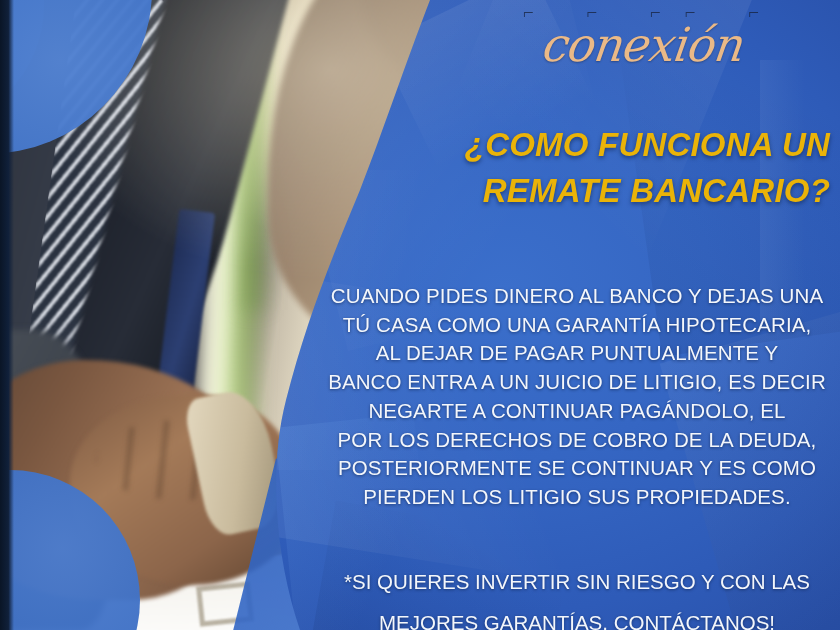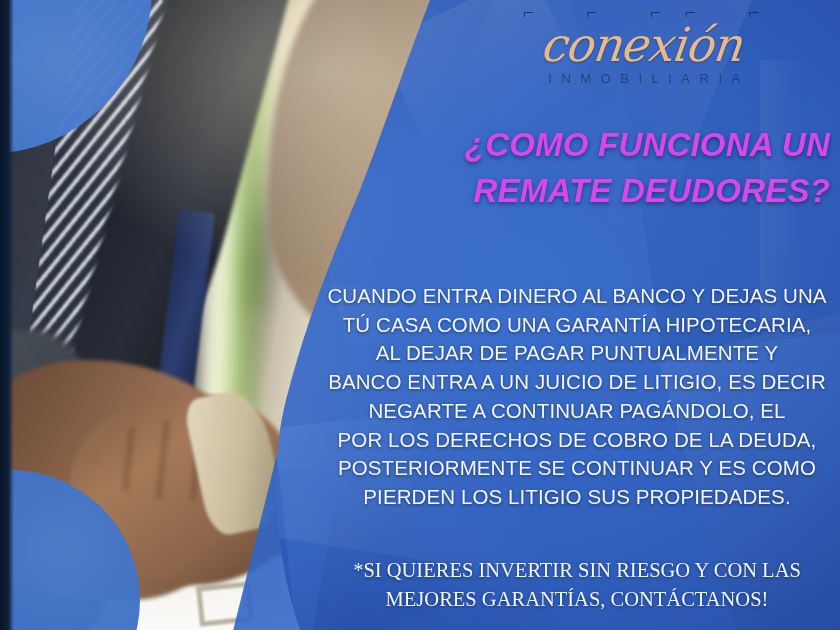--- a/index.html
+++ b/index.html
@@ -406,21 +406,21 @@
     padding-left: 10px;
   }
 
   
   .headline {
     position: absolute;
     left: 352px; top: 122px;
     width: 478px;
     z-index: 6;
     text-align: right;
-    color: #d946ef;
+    color: #eab308;
     font-weight: bold;
     font-style: italic;
     font-size: 33px;
     line-height: 1.40;
     letter-spacing: .2px;
     text-shadow: 0 2px 4px rgba(8,26,62,.55);
   }
   .headline .l2 { display: block; }
 
   
@@ -441,21 +441,21 @@
     position: absolute;
     left: 316px; top: 556px;
     width: 522px;
     z-index: 6;
     text-align: center;
     color: #f3f6fb;
     font-size: 20.5px;
     line-height: 28.7px;
     text-shadow: 0 1px 3px rgba(10,28,66,.6);
   }
-  .cta p { margin: 0; font-family: Liberation Serif, serif; }
+  .cta p { margin: 12px; }
 </style>
 </head>
 <body>
 
 <div id="poster">
 
   <div class="photo">
     <div class="photo-bg"></div>
     <div class="photo-window"></div>
     <div class="photo-window2"></div>
@@ -496,30 +496,29 @@
     <div class="facet facet-f"></div>
     <div class="facet facet-g"></div>
     <div class="facet facet-h"></div>
     <div class="facet facet-i"></div>
     <div class="facet facet-j"></div>
   </div>
 
   <div class="logo-wrap">
     <span class="logo-topglyphs">⌐ ⌐ ⌐⌐ ⌐</span>
     <span class="logo-script">conexión</span>
-    <span class="logo-sub">INMOBILIARIA</span>
   </div>
 
   <div class="headline">
     <span class="l1">¿COMO FUNCIONA UN</span>
-    <span class="l2">REMATE DEUDORES?</span>
+    <span class="l2">REMATE BANCARIO?</span>
   </div>
 
   <div class="body-copy">
-    <p>CUANDO ENTRA DINERO AL BANCO Y DEJAS UNA</p>
+    <p>CUANDO PIDES DINERO AL BANCO Y DEJAS UNA</p>
     <p>TÚ CASA COMO UNA GARANTÍA HIPOTECARIA,</p>
     <p>AL DEJAR DE PAGAR PUNTUALMENTE Y</p>
     <p>BANCO ENTRA A UN JUICIO DE LITIGIO, ES DECIR</p>
     <p>NEGARTE A CONTINUAR PAGÁNDOLO, EL</p>
     <p>POR LOS DERECHOS DE COBRO DE LA DEUDA,</p>
     <p>POSTERIORMENTE SE CONTINUAR Y ES COMO</p>
     <p>PIERDEN LOS LITIGIO SUS PROPIEDADES.</p>
   </div>
 
   <div class="cta">

